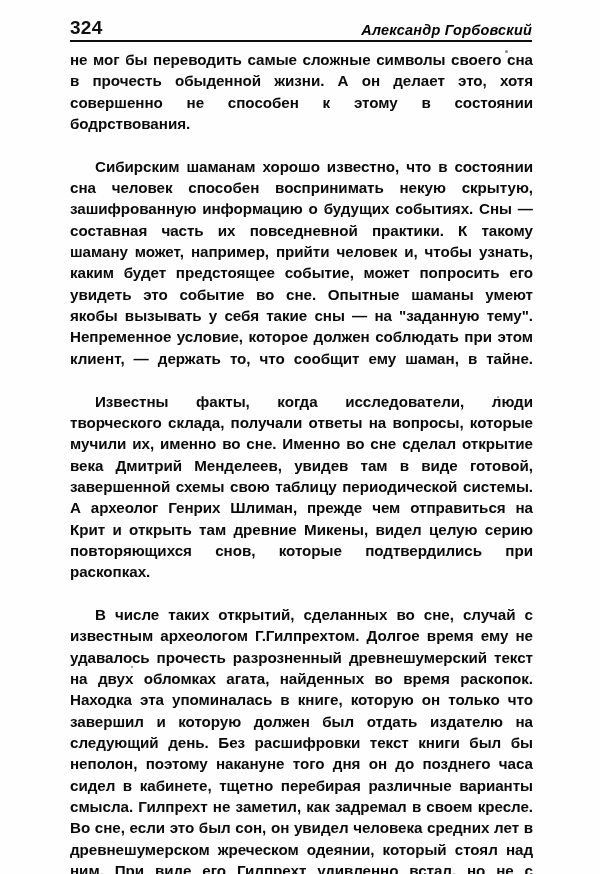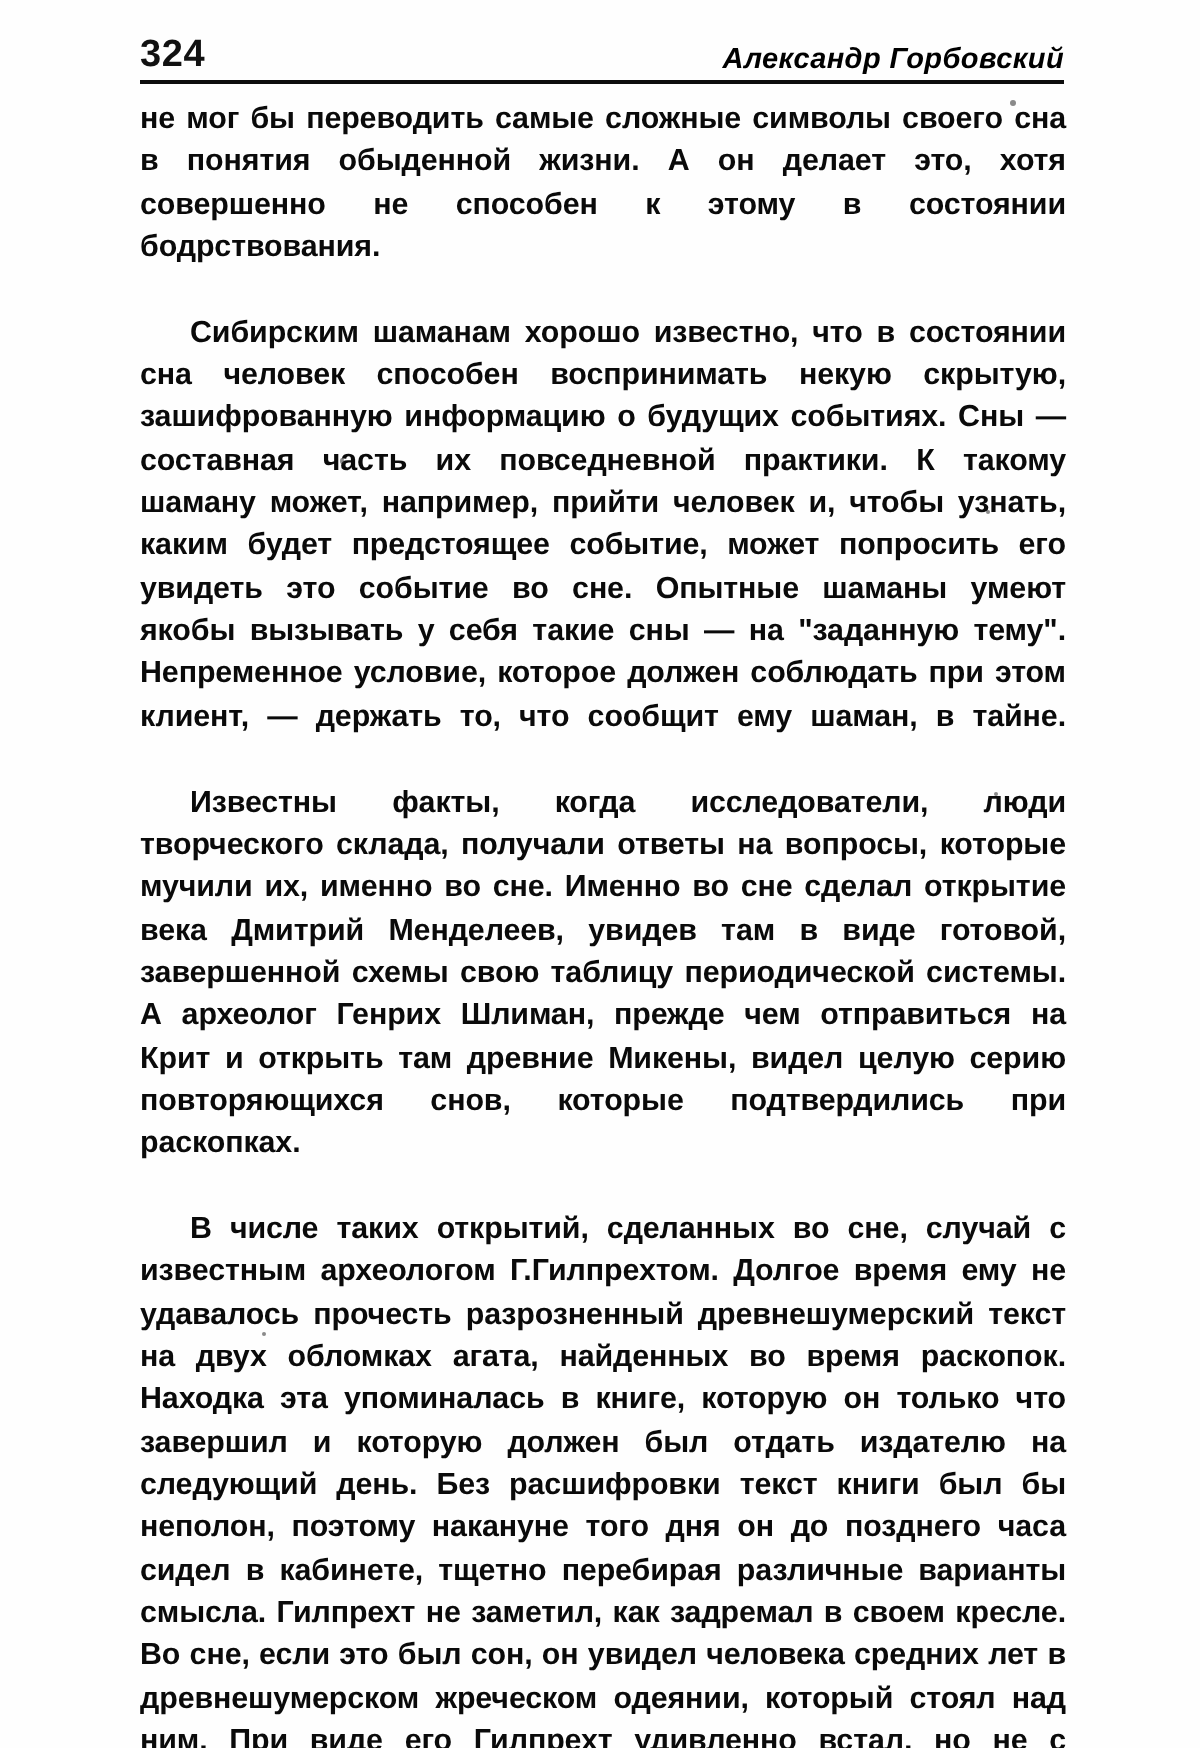--- a/index.html
+++ b/index.html
@@ -102,21 +102,21 @@
 <div class="page">
 
   <div class="running-head">
     <span class="folio">324</span>
     <span class="author-name">Александр Горбовский</span>
   </div>
 
   <div class="head-rule"></div>
 
   <div class="text-block">
-    <p class="para no-indent">не мог бы переводить самые сложные символы своего сна в понятия обыденной жизни. А он делает это, хотя совершенно не способен к этому в состоянии бодрствования.</p>
+    <p class="para no-indent">не мог бы переводить самые сложные символы своего сна в прочесть обыденной жизни. А он делает это, хотя совершенно не способен к этому в состоянии бодрствования.</p>
     <p class="para">Сибирским шаманам хорошо известно, что в состоянии сна человек способен воспринимать некую скрытую, зашифрованную информацию о будущих событиях. Сны — составная часть их повседневной практики. К такому шаману может, например, прийти человек и, чтобы узнать, каким будет предстоящее событие, может попросить его увидеть это событие во сне. Опытные шаманы умеют якобы вызывать у себя такие сны — на "заданную тему". Непременное условие, которое должен соблюдать при этом клиент, — держать то, что сообщит ему шаман, в тайне.</p>
     <p class="para">Известны факты, когда исследователи, люди творческого склада, получали ответы на вопросы, которые мучили их, именно во сне. Именно во сне сделал открытие века Дмитрий Менделеев, увидев там в виде готовой, завершенной схемы свою таблицу периодической системы. А археолог Генрих Шлиман, прежде чем отправиться на Крит и открыть там древние Микены, видел целую серию повторяющихся снов, которые подтвердились при раскопках.</p>
     <p class="para">В числе таких открытий, сделанных во сне, случай с известным археологом Г.Гилпрехтом. Долгое время ему не удавалось прочесть разрозненный древнешумерский текст на двух обломках агата, найденных во время раскопок. Находка эта упоминалась в книге, которую он только что завершил и которую должен был отдать издателю на следующий день. Без расшифровки текст книги был бы неполон, поэтому накануне того дня он до позднего часа сидел в кабинете, тщетно перебирая различные варианты смысла. Гилпрехт не заметил, как задремал в своем кресле. Во сне, если это был сон, он увидел человека средних лет в древнешумерском жреческом одеянии, который стоял над ним. При виде его Гилпрехт удивленно встал, но не с кресла, в котором заснул, а с какой-то каменной ступени, на которой оказался сидящим во время сна.</p>
 
   </div>
 
   <span class="speck" style="left:505px; top:50px; width:3px; height:3px;"></span>
   <span class="speck" style="left:388px; top:168px; width:2px; height:2px;"></span>
   <span class="speck" style="left:493px; top:255px; width:2px; height:2px;"></span>
   <span class="speck" style="left:497px; top:396px; width:2px; height:2px;"></span>

